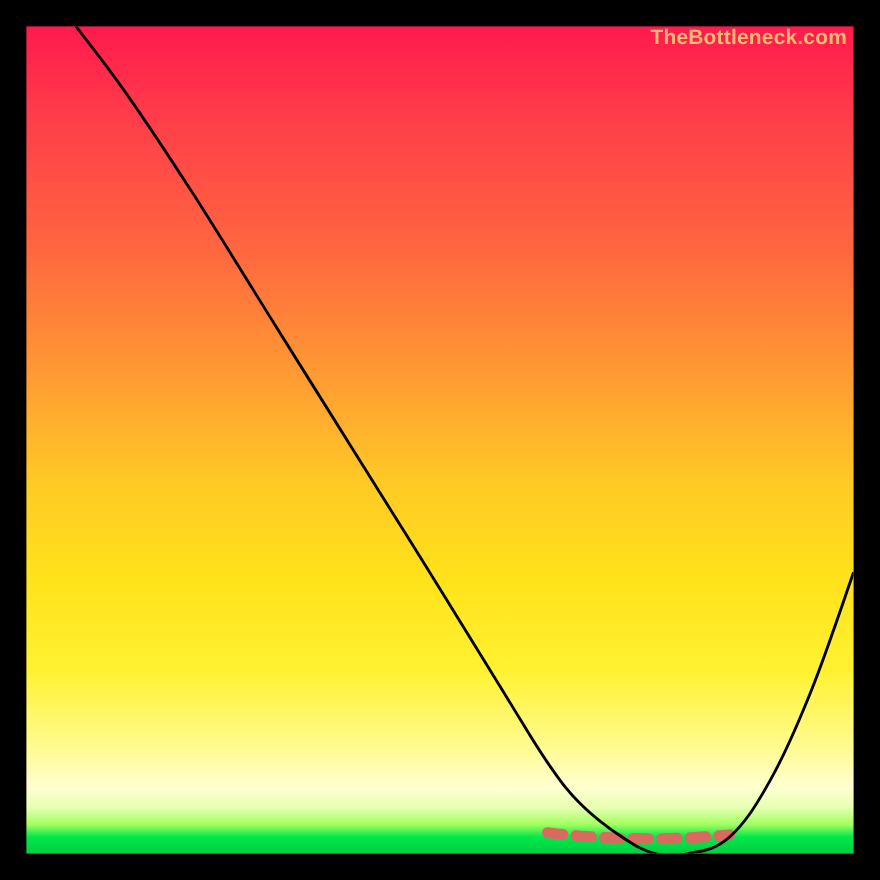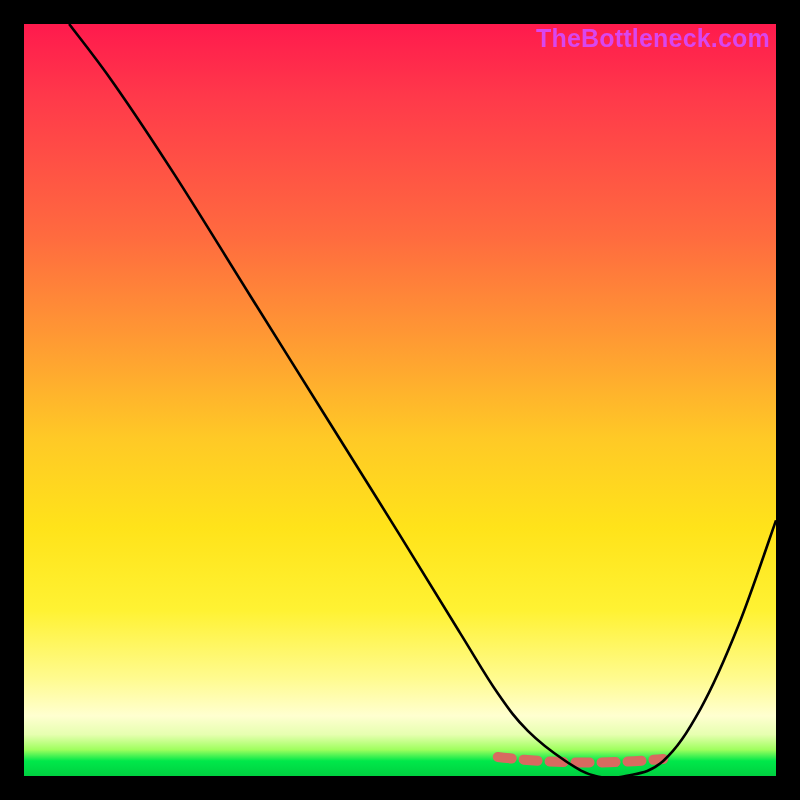--- a/index.html
+++ b/index.html
@@ -40,22 +40,22 @@
       #e6ffb0 94.5%,
       #9fff5e 96.5%,
       #00e84a 98%,
       #00d040 100%
     );
   }
   .watermark {
     position: absolute;
     right: 6px;
     top: 0px;
-    color: #d946ef;
-    font-size: 25px;
+    color: #fdba74;
+    font-size: 19px;
     font-weight: 600;
     letter-spacing: 0.2px;
     pointer-events: none;
   }
   svg.curve {
     position: absolute;
     left: 0;
     top: 0;
     width: 752px;
     height: 752px;

